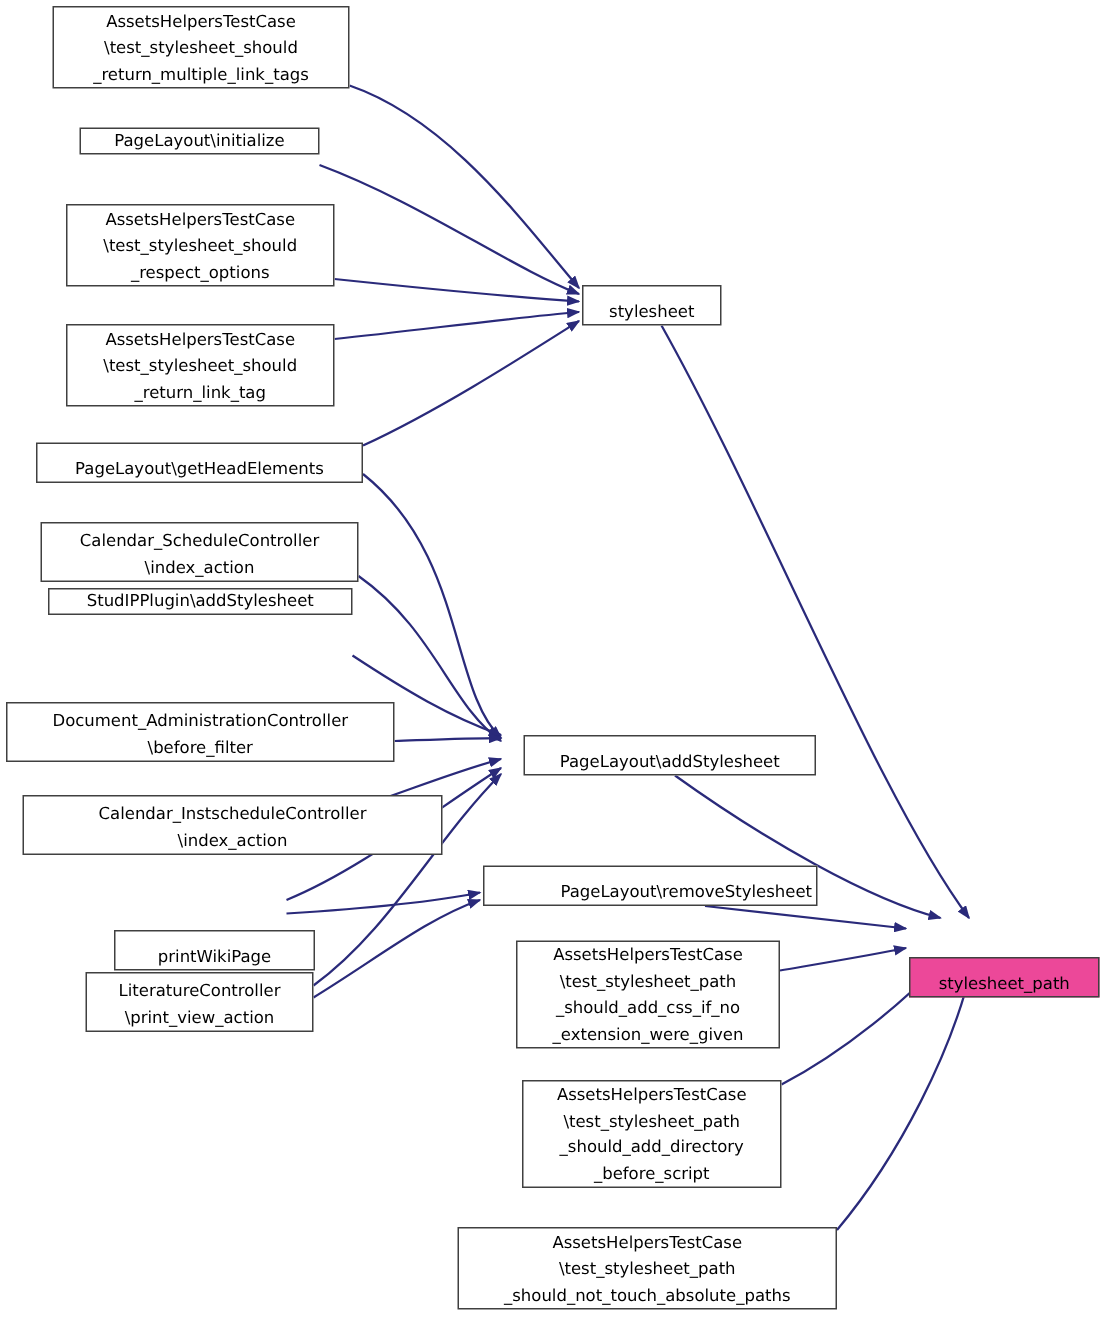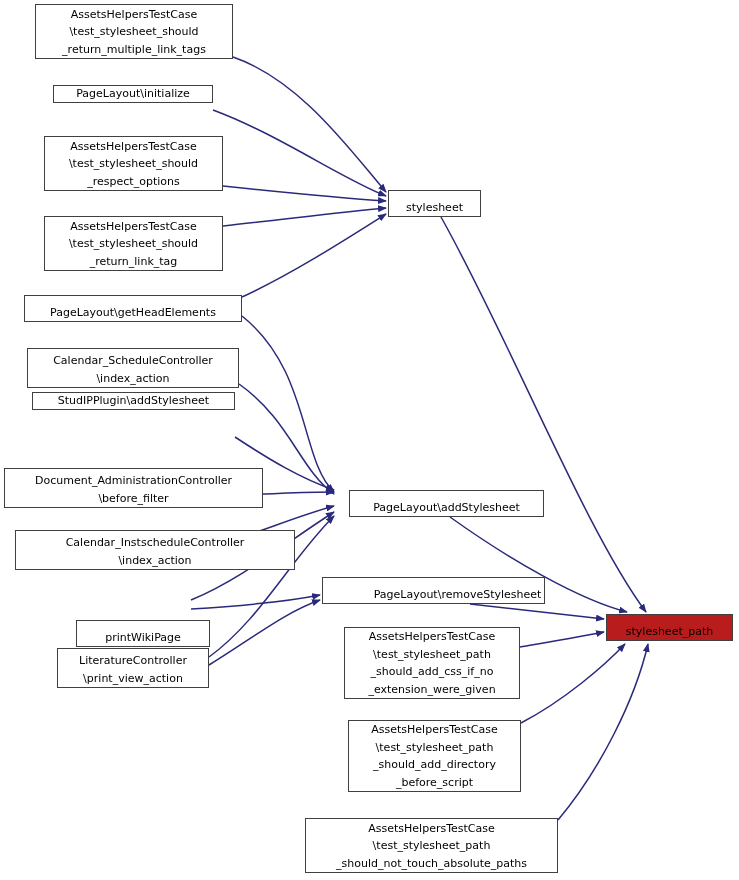--- a/index.html
+++ b/index.html
@@ -32,22 +32,23 @@
     font-size: 11px;
     line-height: 17.4px;
     text-align: center;
     display: flex;
     align-items: flex-end;
     justify-content: center;
     white-space: pre;
     z-index: 5;
   }
   .node.highlight {
-    background: #b91c1c;
+    background: #ec4899;
     border-color: #404040;
+    margin-top: 24px;
   }
   .node-label {
     display: block;
     white-space: pre;
   }
 </style>
 </head>
 <body>
 
 <div id="graph">

